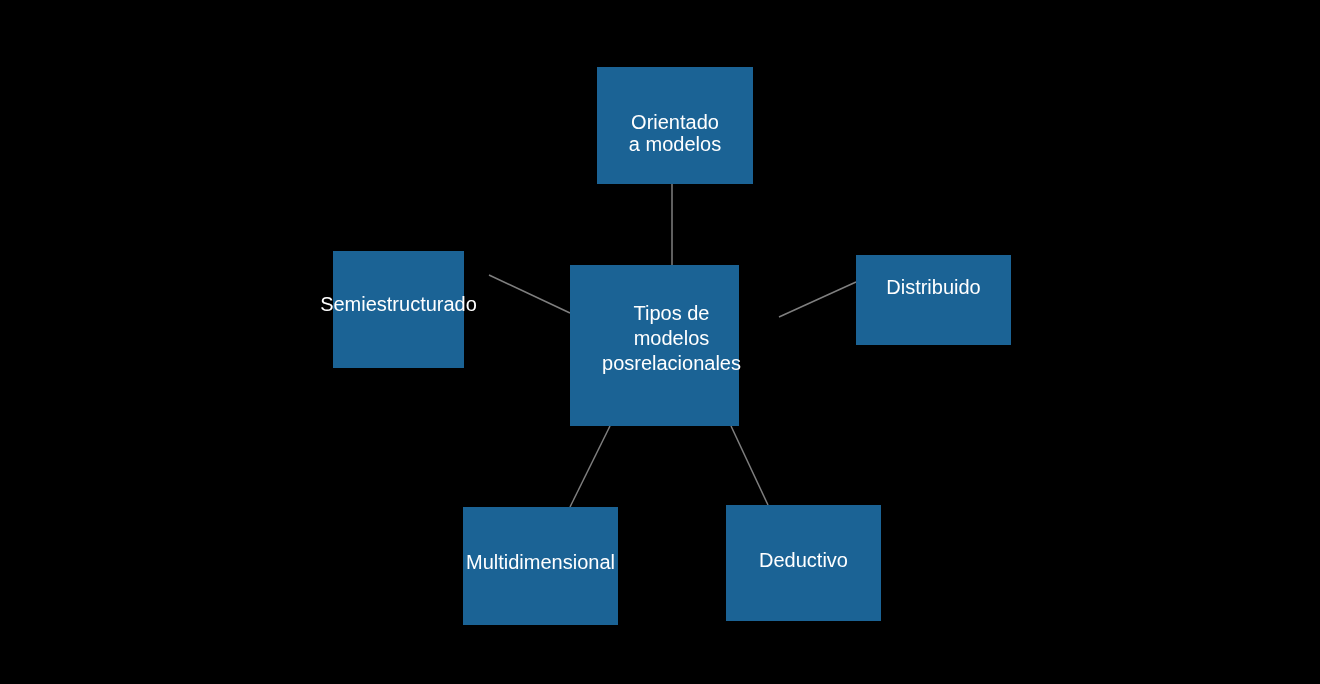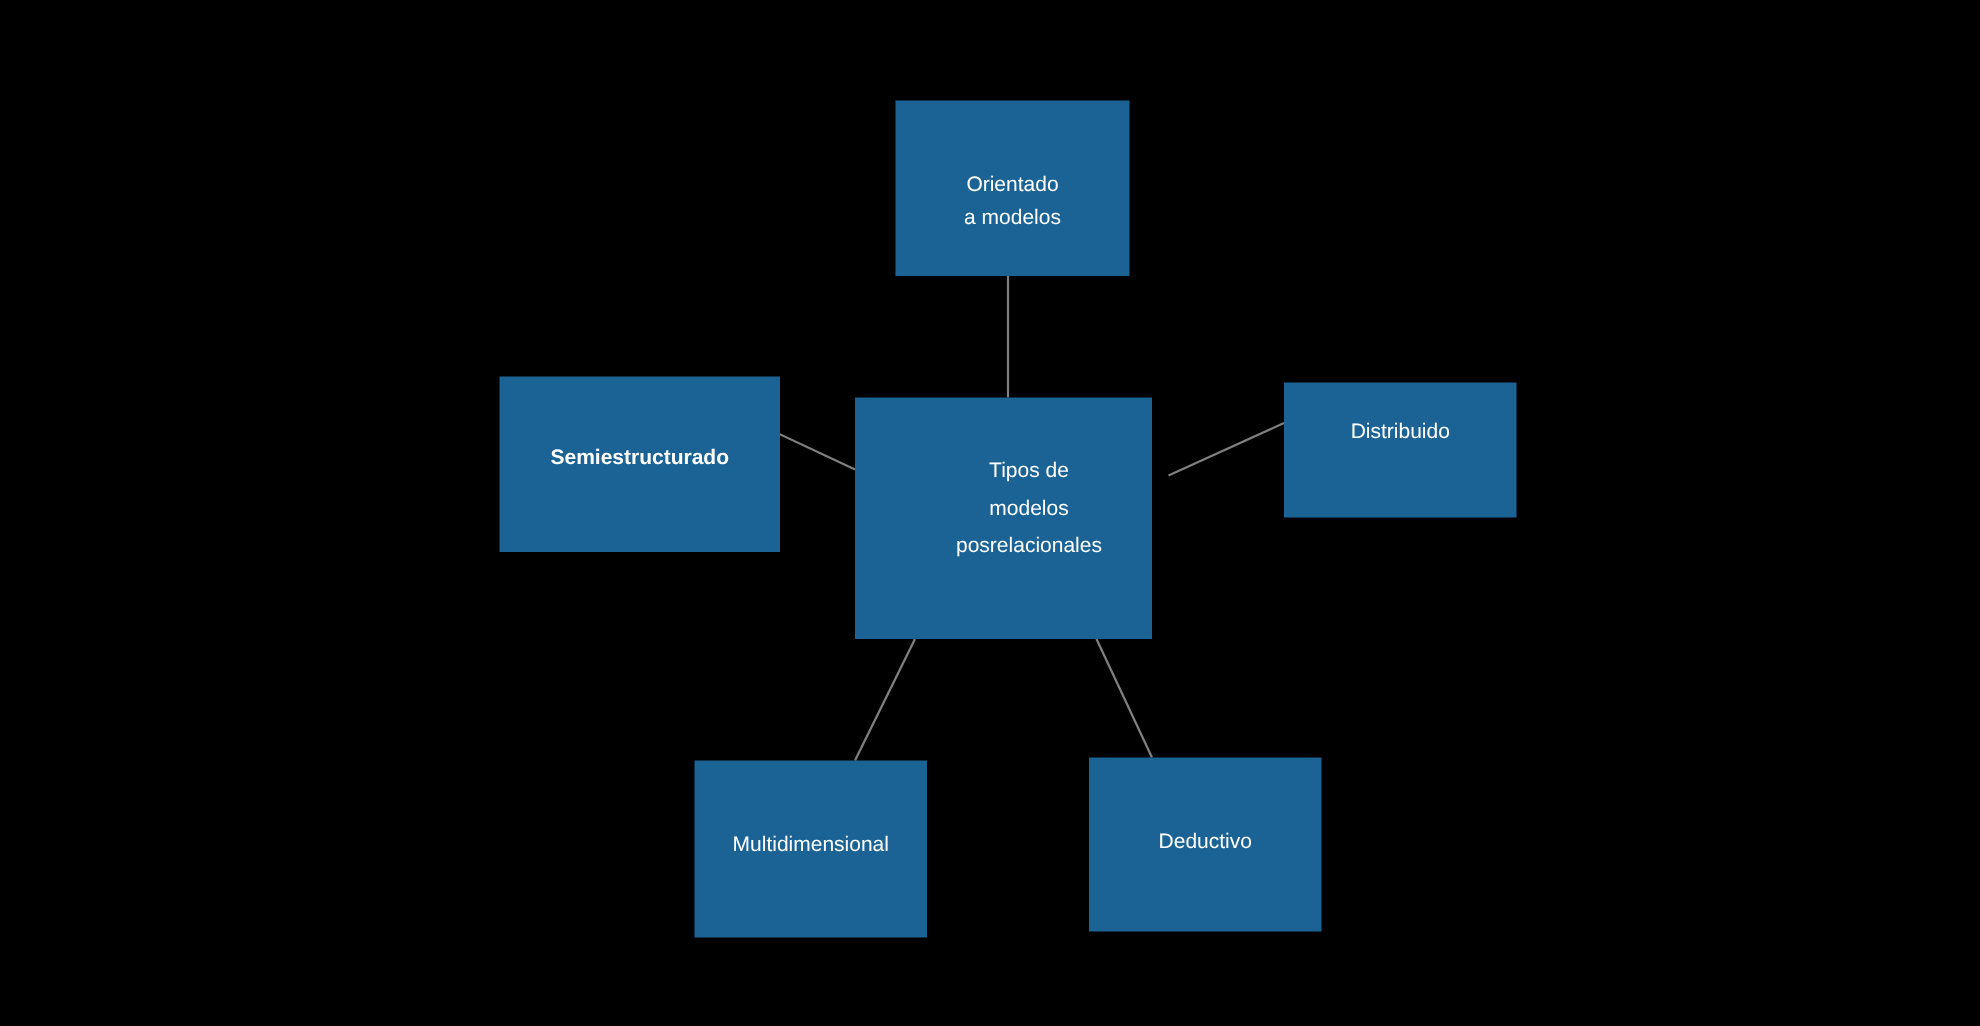--- a/index.html
+++ b/index.html
@@ -31,41 +31,40 @@
   }
   .node {
     position: absolute;
     background: var(--node-fill);
     color: var(--node-text);
     display: flex;
     flex-direction: column;
     align-items: center;
     justify-content: center;
     text-align: center;
-    font-size: 14px;
+    font-size: 20px;
     line-height: 24px;
   }
   .node-center {
     left: 570px; top: 265px;
-    width: 198px; height: 161px;
+    width: 169px; height: 161px;
     padding-bottom: 14px;
     line-height: 25px;
     padding-left: 34px;
   }
   .node-orientado {
     left: 597px; top: 67px;
     width: 156px; height: 117px;
     padding-top: 14px;
     line-height: 22px;
   }
   .node-semiestructurado {
     left: 333px; top: 251px;
-    width: 187px; height: 117px;
+    width: 131px; height: 117px;
     padding-bottom: 12px;
-    font-weight: bold;
   }
   .node-distribuido {
     left: 856px; top: 255px;
     width: 155px; height: 90px;
     padding-bottom: 26px;
   }
   .node-multidimensional {
     left: 463px; top: 507px;
     width: 155px; height: 118px;
     padding-bottom: 8px;

